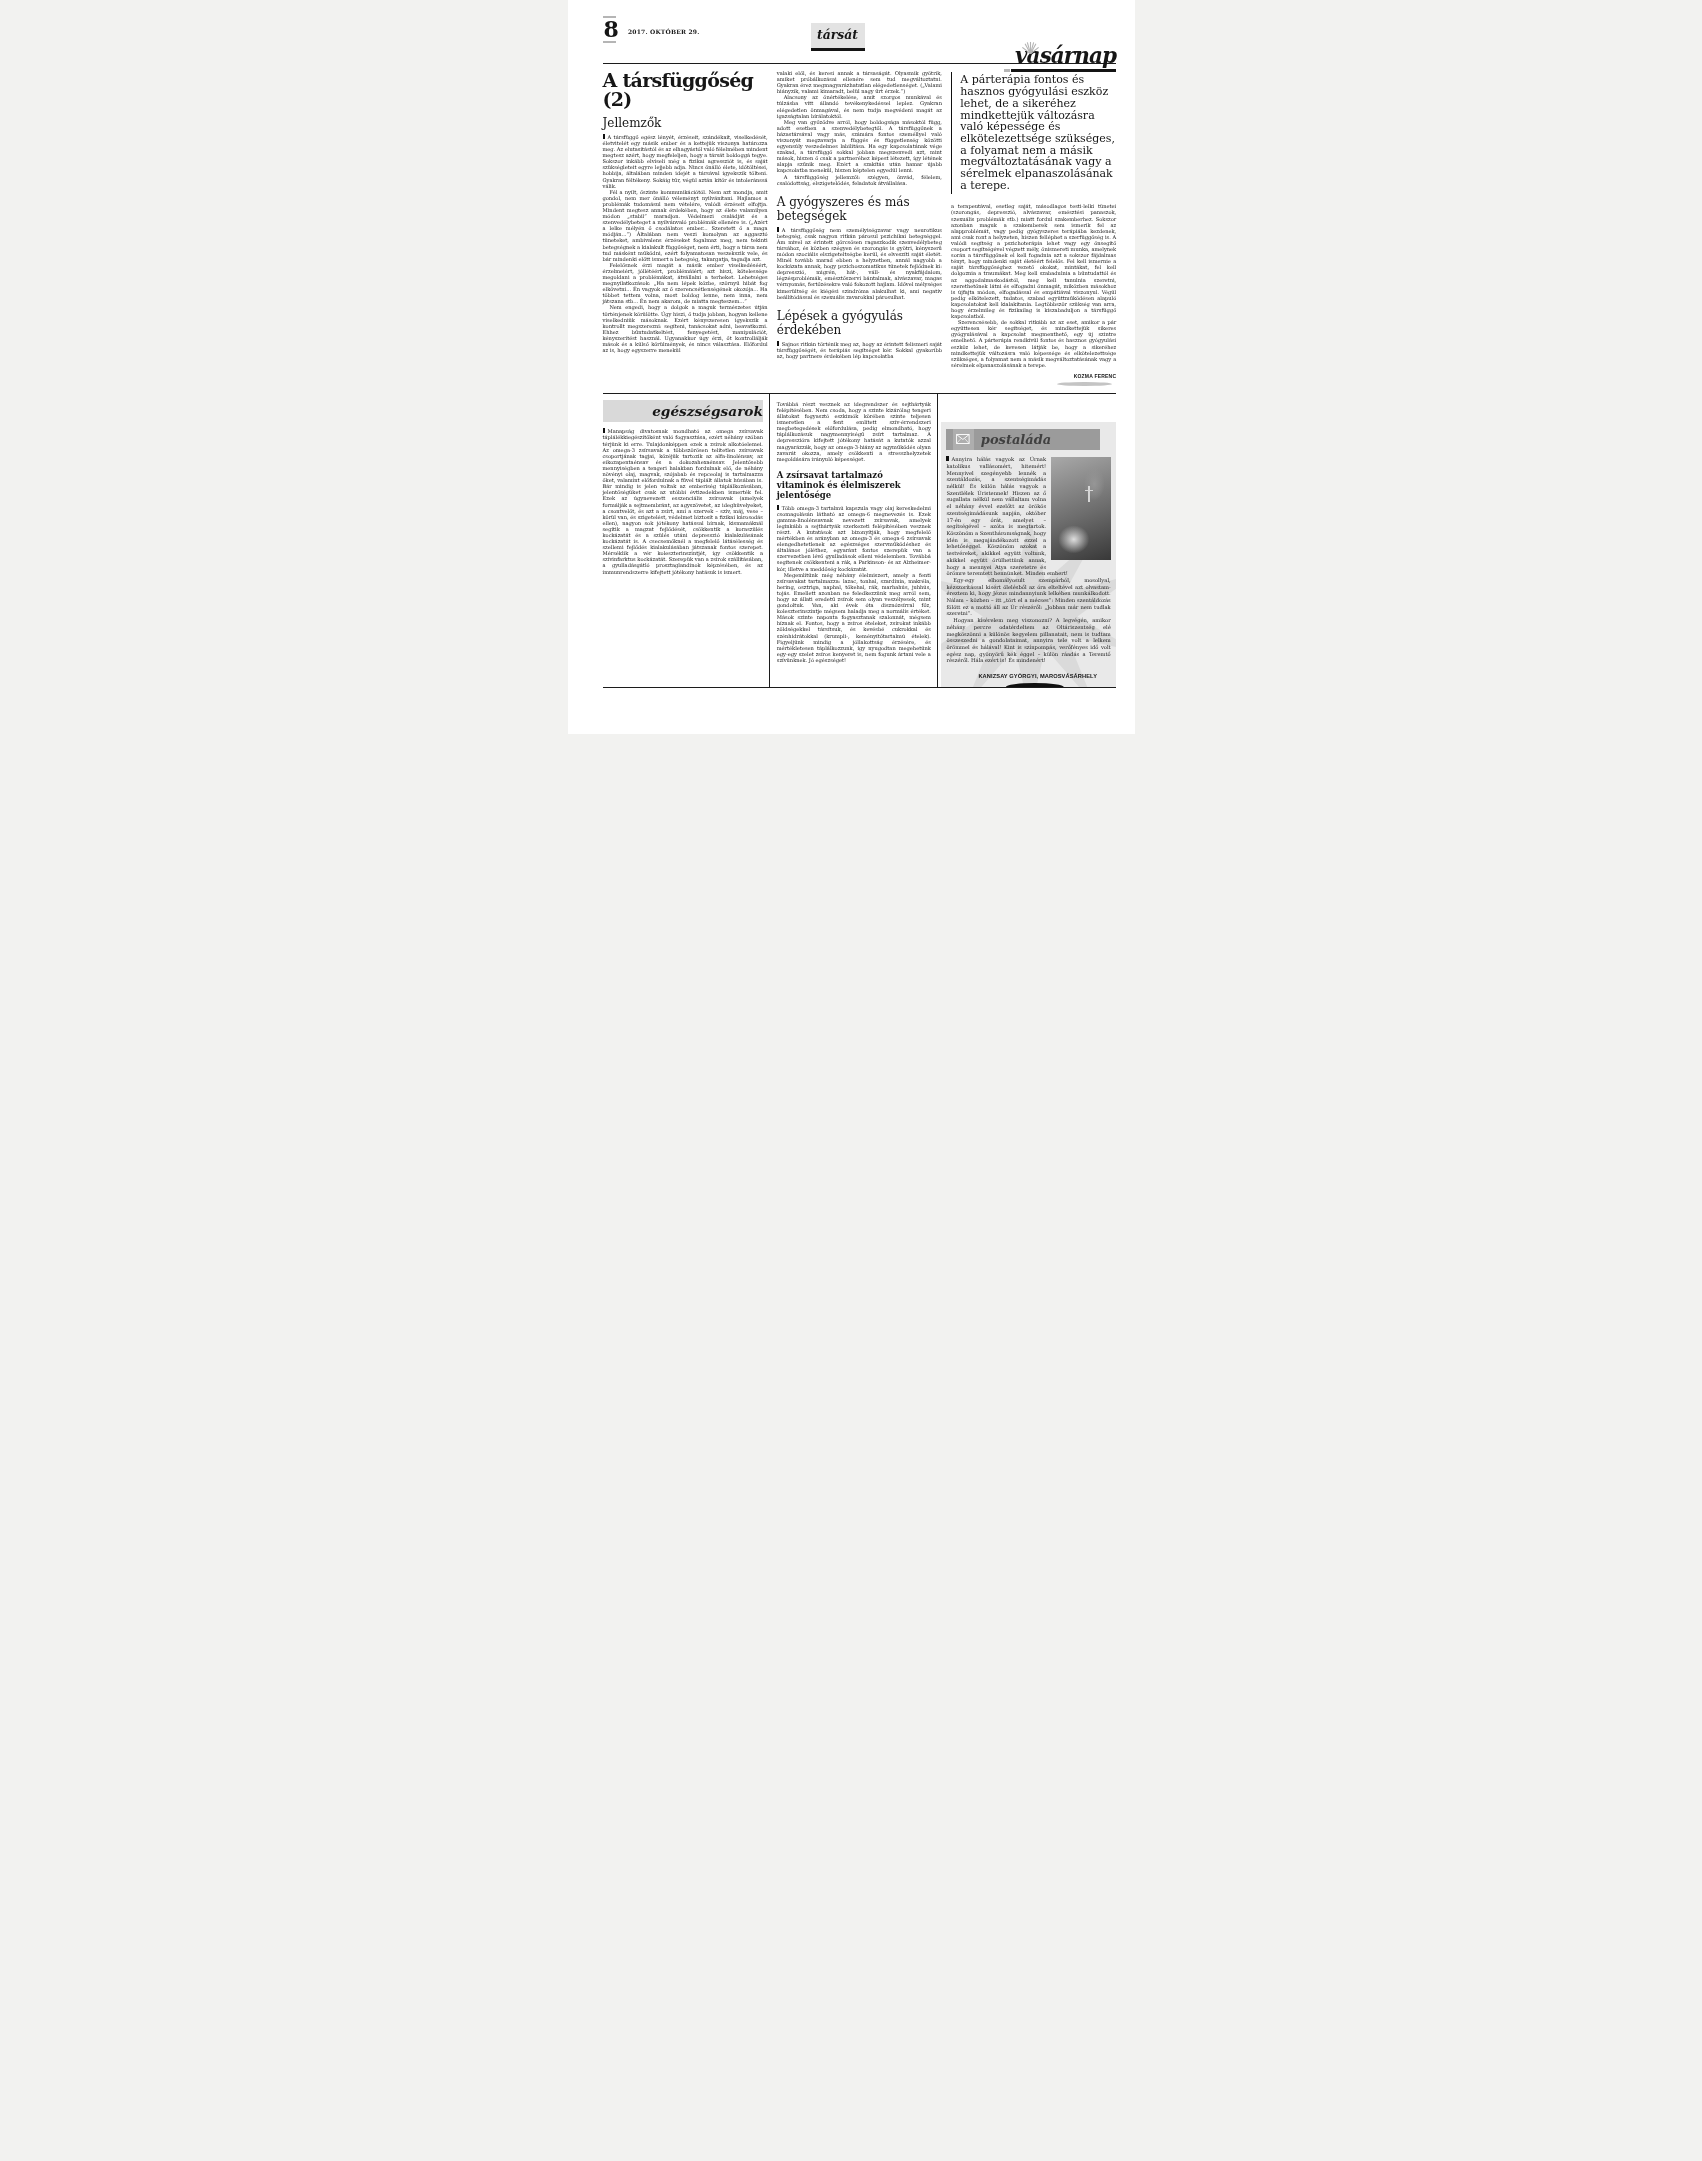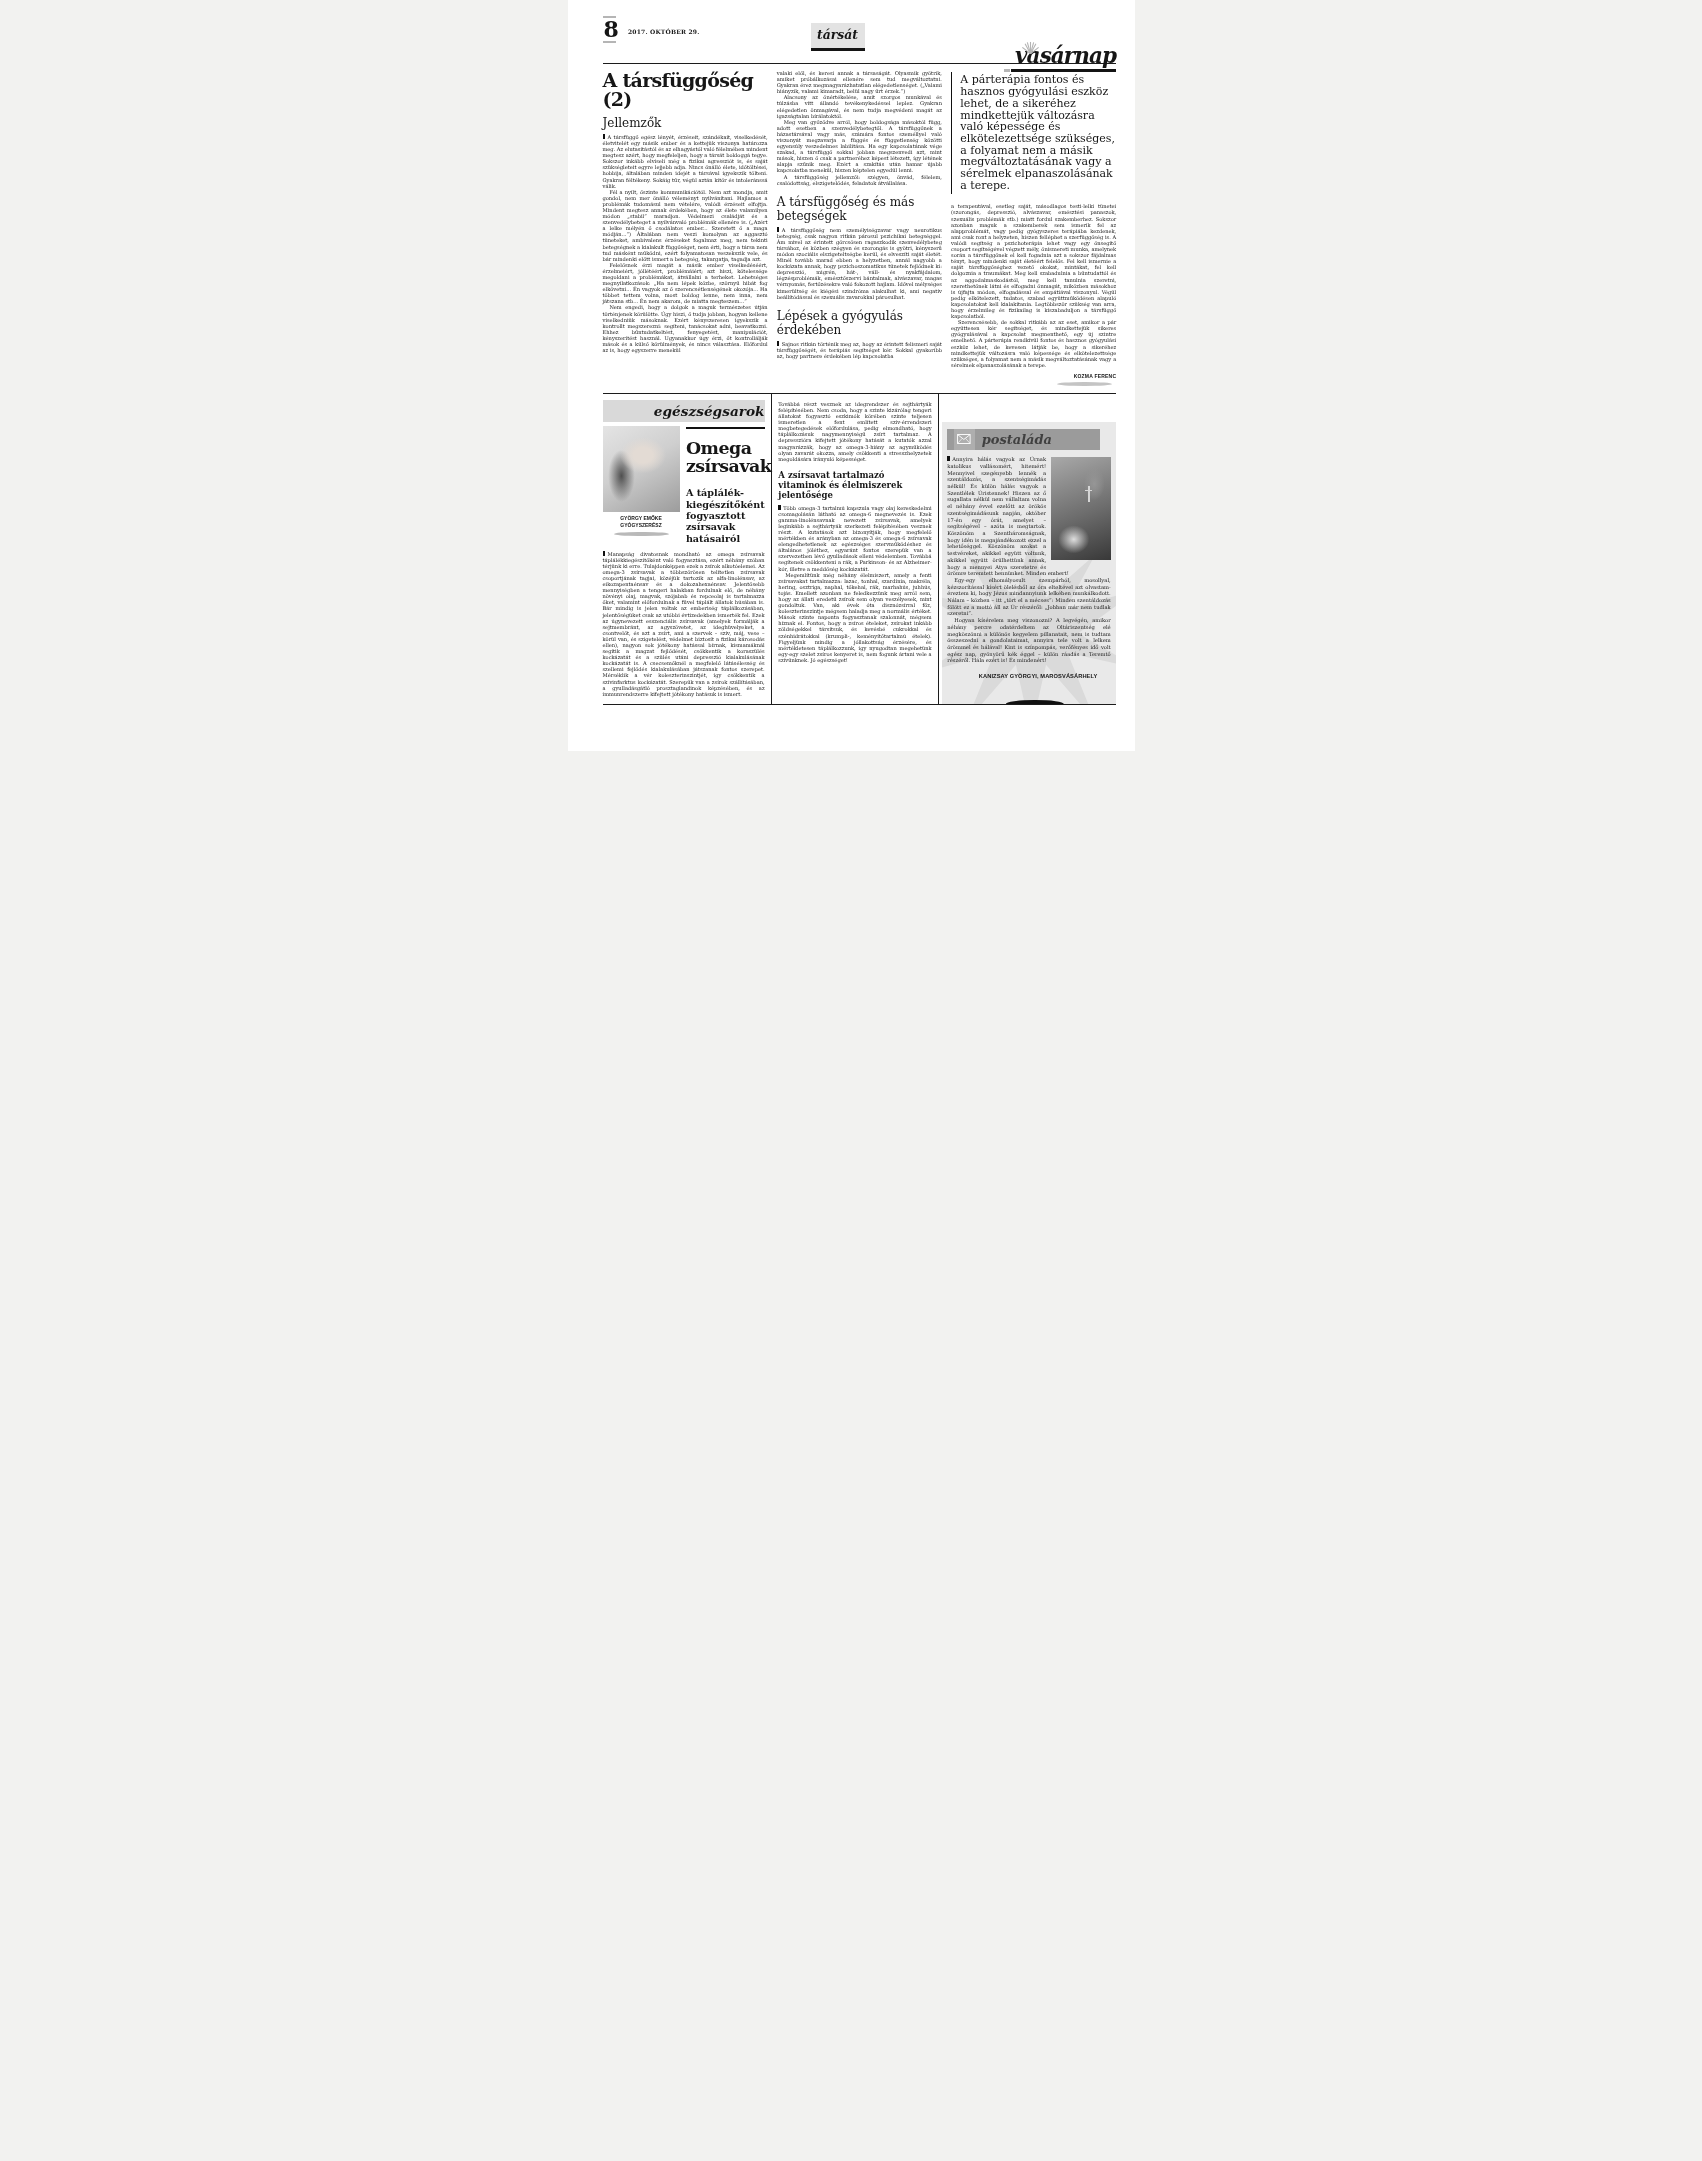--- a/index.html
+++ b/index.html
@@ -119,53 +119,39 @@
       <p class="body ind">Fél a nyílt, őszinte kommunikációtól. Nem azt mondja, amit gondol, nem mer önálló véleményt nyilvánítani. Hajlamos a problémák tudomásul nem vételére, valódi érzéseit elfojtja. Mindent megtesz annak érdekében, hogy az élete valamilyen módon „stabil” maradjon. Védelmezi családját és a szenvedélybeteget a nyilvánvaló problémák ellenére is. („Azért a lelke mélyén ő csodálatos ember... Szeretett ő a maga módján...”) Általában nem veszi komolyan az aggasztó tüneteket, ambivalens érzéseket fogalmaz meg, nem tekinti betegségnek a kialakult függőséget, nem érti, hogy a társa nem tud másként működni, ezért folyamatosan veszekszik vele, és bár mindenki előtt ismert a betegség, takargatja, tagadja azt.</p>
       <p class="body ind">Felelősnek érzi magát a másik ember viselkedéséért, érzelmeiért, jóllétéért, problémáiért; azt hiszi, kötelessége megoldani a problémákat, átvállalni a terheket. Lehetséges megnyilatkozások: „Ha nem lépek közbe, szörnyű hibát fog elkövetni... Én vagyok az ő szerencsétlenségének okozója... Ha többet tettem volna, most boldog lenne, nem inna, nem játszana stb... Én nem akarom, de miatta megteszem...”</p>
       <p class="body ind">Nem engedi, hogy a dolgok a maguk természetes útján történjenek körülötte. Úgy hiszi, ő tudja jobban, hogyan kellene viselkedniük másoknak. Ezért kényszeresen igyekszik a kontrollt megszerezni: segíteni, tanácsokat adni, beavatkozni. Ehhez bűntudatkeltést, fenyegetést, manipulációt, kényszerítést használ. Ugyanakkor úgy érzi, őt kontrollálják mások és a külső körülmények, és nincs választása. Előfordul az is, hogy egyszerre menekül</p>
     </div>
 
     <div class="col">
       <p class="body">valaki elől, és keresi annak a társaságát. Olyasmik gyötrik, amiket próbálkozásai ellenére sem tud megváltoztatni. Gyakran érez megmagyarázhatatlan elégedetlenséget. („Valami hiányzik, valami kimaradt, belül nagy űrt érzek.”)</p>
       <p class="body ind">Alacsony az önértékelése, amit szorgos munkával és túlzásba vitt állandó tevékenykedéssel leplez. Gyakran elégedetlen önmagával, és nem tudja megvédeni magát az igazságtalan bírálatoktól.</p>
       <p class="body ind">Meg van győződve arról, hogy boldogsága másoktól függ, adott esetben a szenvedélybetegtől. A társfüggőnek a házastársával vagy más, számára fontos személlyel való viszonyát megzavarja a függés és függetlenség közötti egyensúly veszedelmes labilitása. Ha egy kapcsolatának vége szakad, a társfüggő sokkal jobban megszenvedi azt, mint mások, hiszen ő csak a partneréhez képest létezett, így létének alapja szűnik meg. Ezért a szakítás után hamar újabb kapcsolatba menekül, hiszen képtelen egyedül lenni.</p>
       <p class="body ind">A társfüggőség jellemzői: szégyen, önvád, félelem, csalódottság, elszigetelődés, feladatok átvállalása.</p>
-      <h2 class="sechead mid">A társfüggőség és más betegségek</h2>
+      <h2 class="sechead mid">A gyógyszeres és más betegségek</h2>
       <p class="body"><span class="lead-mark"></span><span>A társfüggőség nem személyiségzavar vagy neurotikus betegség, csak nagyon ritkán párosul pszichikai betegséggel. Ám mivel az érintett görcsösen ragaszkodik szenvedélybeteg társához, és közben szégyen és szorongás is gyötri, kényszerű módon szociális elszigeteltségbe kerül, és elveszíti saját életét. Minél tovább marad ebben a helyzetben, annál nagyobb a kockázata annak, hogy pszichoszomatikus tünetek fejlődnek ki: depresszió, migrén, hát-, váll- és nyakfájdalom, légzésproblémák, emésztőszervi bántalmak, alvászavar, magas vérnyomás, fertőzésekre való fokozott hajlam. Idővel mélységes kimerültség és kiégési szindróma alakulhat ki, ami negatív beállítódással és szexuális zavarokkal párosulhat.</span></p>
       <h2 class="sechead mid">Lépések a gyógyulás érdekében</h2>
       <p class="body"><span class="lead-mark"></span><span>Sajnos ritkán történik meg az, hogy az érintett felismeri saját társfüggőségét, és terápiás segítséget kér. Sokkal gyakoribb az, hogy partnere érdekében lép kapcsolatba</span></p>
     </div>
 
     <div class="col">
       <div class="quote">A párterápia fontos és hasznos gyógyulási eszköz lehet, de a sikeréhez mindkettejük változásra való képessége és elkötelezettsége szükséges, a folyamat nem a másik megváltoztatásának vagy a sérelmek elpanaszolásának a terepe.</div>
       <p class="body">a terapeutával, esetleg saját, másodlagos testi-lelki tünetei (szorongás, depresszió, alvászavar, emésztési panaszok, szexuális problémák stb.) miatt fordul szakemberhez. Sokszor azonban maguk a szakemberek sem ismerik fel az alapproblémát, vagy pedig gyógyszeres terápiába kezdenek, ami csak ront a helyzeten, hiszen felléphet a szerfüggőség is. A valódi segítség a pszichoterápia lehet vagy egy önsegítő csoport segítségével végzett mély, önismereti munka, amelynek során a társfüggőnek el kell fogadnia azt a sokszor fájdalmas tényt, hogy mindenki saját életéért felelős. Fel kell ismernie a saját társfüggőséghez vezető okokat, mintákat, fel kell dolgoznia a traumákat. Meg kell szabadulnia a bűntudattól és az aggodalmaskodástól, meg kell tanulnia szeretni, szerethetőnek látni és elfogadni önmagát, miközben másokhoz is újfajta módon, elfogadással és empátiával viszonyul. Végül pedig elkötelezett, tudatos, szabad együttműködésen alapuló kapcsolatokat kell kialakítania. Legtöbbször szükség van arra, hogy érzelmileg és fizikailag is kiszabaduljon a társfüggő kapcsolatból.</p>
       <p class="body ind">Szerencsésebb, de sokkal ritkább az az eset, amikor a pár együttesen kér segítséget, és mindkettejük sikeres gyógyulásával a kapcsolat megmenthető, egy új szintre emelhető. A párterápia rendkívül fontos és hasznos gyógyulási eszköz lehet, de kevesen látják be, hogy a sikeréhez mindkettejük változásra való képessége és elkötelezettsége szükséges, a folyamat nem a másik megváltoztatásának vagy a sérelmek elpanaszolásának a terepe.</p>
       <div class="byline">KOZMA FERENC</div>
       <div class="byline-shadow"></div>
     </div>
   </div>
 
   <div class="bottom">
 
     <div class="bcol1">
       <div class="hc-band">egészségsarok</div>
-      <div class="hc-top">
-        <div class="hc-photo-col">
-          <div class="hc-photo"></div>
-          <div class="hc-caption">
-            <div>GYÖRGY EMŐKE</div>
-            <div>GYÓGYSZERÉSZ</div>
-          </div>
-          <div class="hc-shadow"></div>
-        </div>
-        <div class="hc-head-col">
-          <div class="hc-title">Omega zsírsavak</div>
-          <div class="hc-subtitle">A táplálék-kiegészítőként fogyasztott zsírsavak hatásairól</div>
-        </div>
-      </div>
       <div class="hc-body">
         <p class="body"><span class="lead-mark"></span><span>Manapság divatosnak mondható az omega zsírsavak táplálékkiegészítőként való fogyasztása, ezért néhány szóban térjünk ki erre. Tulajdonképpen ezek a zsírok alkotóelemei. Az omega-3 zsírsavak a többszörösen telítetlen zsírsavak csoportjának tagjai, közéjük tartozik az alfa-linolénsav, az eikozapentaénsav és a dokozahexaénsav. Jelentősebb mennyiségben a tengeri halakban fordulnak elő, de néhány növényi olaj, magvak, szójabab és repceolaj is tartalmazza őket, valamint előfordulnak a fűvel táplált állatok húsában is. Bár mindig is jelen voltak az emberiség táplálkozásában, jelentőségüket csak az utóbbi évtizedekben ismerték fel. Ezek az úgynevezett esszenciális zsírsavak (amelyek formálják a sejtmembránt, az agyszövetet, az ideghüvelyeket, a csontvelőt, és azt a zsírt, ami a szervek – szív, máj, vese – körül van, és szigetelést, védelmet biztosít a fizikai károsodás ellen), nagyon sok jótékony hatással bírnak, kismamáknál segítik a magzat fejlődését, csökkentik a koraszülés kockázatát és a szülés utáni depresszió kialakulásának kockázatát is. A csecsemőknél a megfelelő látásélesség és szellemi fejlődés kialakulásában játszanak fontos szerepet. Mérséklik a vér koleszterinszintjét, így csökkentik a szívinfarktus kockázatát. Szerepük van a zsírok szállításában, a gyulladásgátló prosztaglandinok képzésében, és az immunrendszerre kifejtett jótékony hatásuk is ismert.</span></p>
       </div>
     </div>
 
     <div class="bcol2">
       <p class="body">Továbbá részt vesznek az idegrendszer és sejthártyák felépítésében. Nem csoda, hogy a szinte kizárólag tengeri állatokat fogyasztó eszkimók körében szinte teljesen ismeretlen a fent említett szív-érrendszeri megbetegedések előfordulása, pedig elmondható, hogy táplálkozásuk nagymennyiségű zsírt tartalmaz. A depresszióra kifejtett jótékony hatását a kutatók azzal magyarázzák, hogy az omega-3-hiány az agyműködés olyan zavarát okozza, amely csökkenti a stresszhelyzetek megoldására irányuló képességet.</p>
       <div class="subhead">A zsírsavat tartalmazó vitaminok és élelmiszerek jelentősége</div>
       <p class="body"><span class="lead-mark"></span><span>Több omega-3 tartalmú kapszula vagy olaj kereskedelmi csomagolásán látható az omega-6 megnevezés is. Ezek gamma-linolénsavnak nevezett zsírsavak, amelyek leginkább a sejthártyák szerkezeti felépítésében vesznek részt. A kutatások azt bizonyítják, hogy megfelelő mértékben és arányban az omega-3 és omega-6 zsírsavak elengedhetetlenek az egészséges szervműködéshez és általános jóléthez, egyaránt fontos szerepük van a szervezetben lévő gyulladások elleni védelemben. Továbbá segítenek csökkenteni a rák, a Parkinson- és az Alzheimer-kór, illetve a meddőség kockázatát.</span></p>
       <p class="body ind">Megemlítünk még néhány élelmiszert, amely a fenti zsírsavakat tartalmazza: lazac, tonhal, szardínia, makréla, hering, osztriga, naphal, tőkehal, rák, marhahús, juhhús, tojás. Emellett azonban ne feledkezzünk meg arról sem, hogy az állati eredetű zsírok sem olyan veszélyesek, mint gondoltuk. Van, aki évek óta disznózsírral főz, koleszterinszintje mégsem haladja meg a normális értéket. Mások szinte naponta fogyasztanak szalonnát, mégsem híznak el. Fontos, hogy a zsíros ételeket, zsírokat inkább zöldségekkel társítsuk, és kevésbé cukrokkal és szénhidrátokkal (krumpli-, keményítőtartalmú ételek). Figyeljünk mindig a jóllakottság érzésére, és mértékletesen táplálkozzunk, így nyugodtan megehetünk egy-egy szelet zsíros kenyeret is, nem fogunk ártani vele a szívünknek. Jó egészséget!</p>

